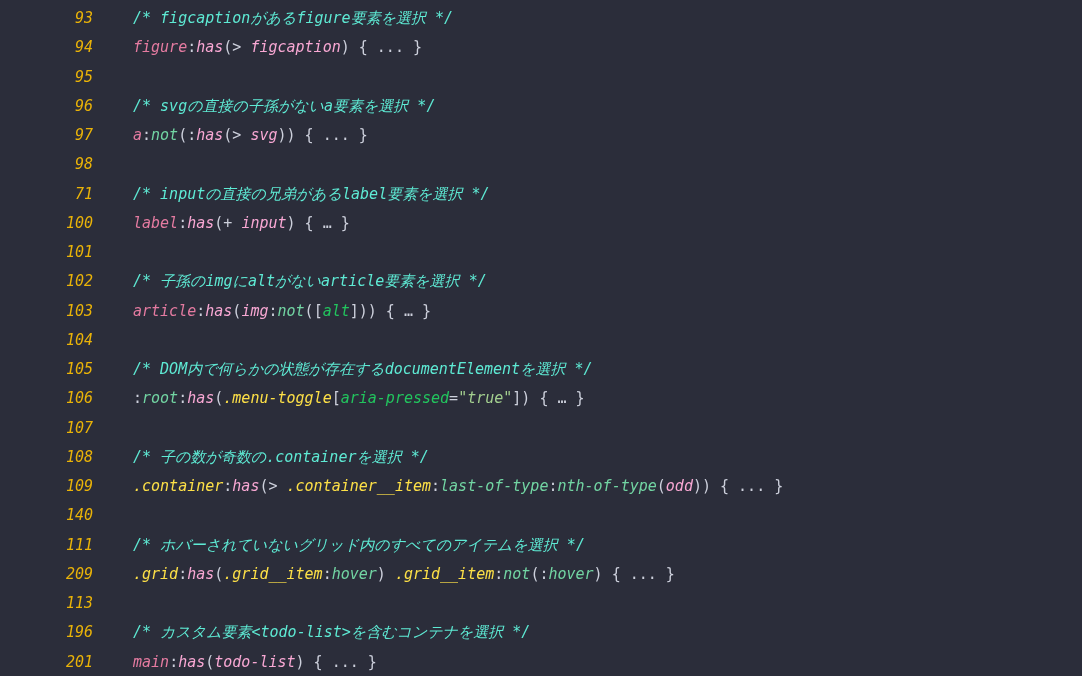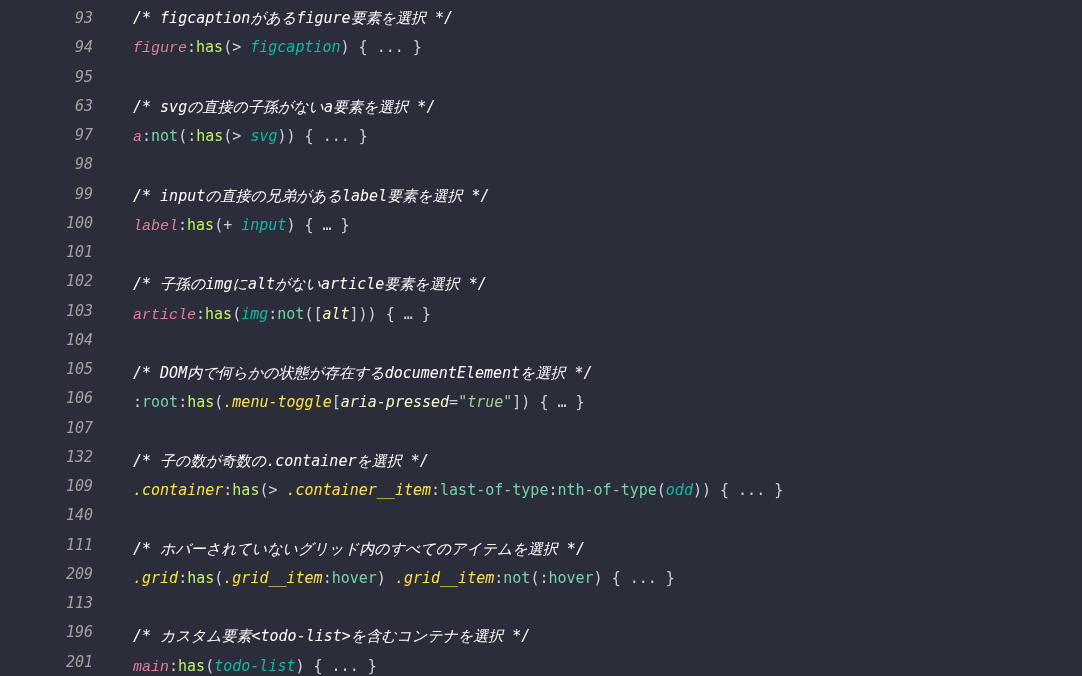--- a/index.html
+++ b/index.html
@@ -18,72 +18,72 @@
     }
     .editor {
       display: flex;
       height: 100%;
       padding-top: 4px;
     }
     .gutter {
       width: 115px;
       text-align: right;
       padding-right: 22px;
-      color: #a3a3a3;
+      color: #eab308;
       user-select: none;
       font-style: italic;
       background: #2b2d3a;
     }
     .gutter .ln {
       display: block;
     }
     .code {
       flex: 1;
       padding-left: 18px;
       white-space: pre;
       color: #cdd0dc;
     }
     .code .line {
       display: block;
     }
     
-    .c-comment { color: #ffffff; font-style: italic; }
-    .c-sel-tag { color: #e57ba1; font-style: italic; font-family: Liberation Mono, monospace; } 
-    .c-pseudo-has { color: #bef264; } 
-    .c-pseudo-other { color: #72d5a3; } 
+    .c-comment { color: #5eead4; font-style: italic; }
+    .c-sel-tag { color: #e57ba1; font-style: italic; } 
+    .c-pseudo-has { color: #f9a8d4; font-style: italic; } 
+    .c-pseudo-other { color: #72d5a3; font-style: italic; } 
     .c-class { color: #fde047; font-style: italic; } 
-    .c-attr { color: #fef9c3; font-style: italic; } 
+    .c-attr { color: #22c55e; font-style: italic; } 
     .c-string { color: #a3cf8f; font-style: italic; } 
-    .c-child-sel { color: #14b8a6; font-style: italic; } 
+    .c-child-sel { color: #f9a8d4; font-style: italic; } 
     .c-punc { color: #cdd0dc; }
     .c-brace { color: #cdd0dc; }
     .c-paren { color: #cdd0dc; }
     .c-bracket { color: #cdd0dc; }
   </style>
 </head>
 <body>
 
 <div class="editor">
   <div class="gutter">
       <span class="ln">93</span>
       <span class="ln">94</span>
       <span class="ln">95</span>
-      <span class="ln">63</span>
+      <span class="ln">96</span>
       <span class="ln">97</span>
       <span class="ln">98</span>
-      <span class="ln">99</span>
+      <span class="ln">71</span>
       <span class="ln">100</span>
       <span class="ln">101</span>
       <span class="ln">102</span>
       <span class="ln">103</span>
       <span class="ln">104</span>
       <span class="ln">105</span>
       <span class="ln">106</span>
       <span class="ln">107</span>
-      <span class="ln">132</span>
+      <span class="ln">108</span>
       <span class="ln">109</span>
       <span class="ln">140</span>
       <span class="ln">111</span>
       <span class="ln">209</span>
       <span class="ln">113</span>
       <span class="ln">196</span>
       <span class="ln">201</span>
     </div>
   <div class="code"><span class="line"><span class="c-comment">/* figcaptionがあるfigure要素を選択 */</span></span><span class="line"><span class="c-sel-tag">figure</span><span class="c-punc">:</span><span class="c-pseudo-has">has</span><span class="c-paren">(</span><span class="c-punc">&gt; </span><span class="c-child-sel">figcaption</span><span class="c-paren">)</span><span class="c-brace"> { ... }</span></span><span class="line">&nbsp;</span><span class="line"><span class="c-comment">/* svgの直接の子孫がないa要素を選択 */</span></span><span class="line"><span class="c-sel-tag">a</span><span class="c-punc">:</span><span class="c-pseudo-other">not</span><span class="c-paren">(</span><span class="c-punc">:</span><span class="c-pseudo-has">has</span><span class="c-paren">(</span><span class="c-punc">&gt; </span><span class="c-child-sel">svg</span><span class="c-paren">)</span><span class="c-paren">)</span><span class="c-brace"> { ... }</span></span><span class="line">&nbsp;</span><span class="line"><span class="c-comment">/* inputの直接の兄弟があるlabel要素を選択 */</span></span><span class="line"><span class="c-sel-tag">label</span><span class="c-punc">:</span><span class="c-pseudo-has">has</span><span class="c-paren">(</span><span class="c-punc">+ </span><span class="c-child-sel">input</span><span class="c-paren">)</span><span class="c-brace"> { … }</span></span><span class="line">&nbsp;</span><span class="line"><span class="c-comment">/* 子孫のimgにaltがないarticle要素を選択 */</span></span><span class="line"><span class="c-sel-tag">article</span><span class="c-punc">:</span><span class="c-pseudo-has">has</span><span class="c-paren">(</span><span class="c-child-sel">img</span><span class="c-punc">:</span><span class="c-pseudo-other">not</span><span class="c-paren">(</span><span class="c-bracket">[</span><span class="c-attr">alt</span><span class="c-bracket">]</span><span class="c-paren">)</span><span class="c-paren">)</span><span class="c-brace"> { … }</span></span><span class="line">&nbsp;</span><span class="line"><span class="c-comment">/* DOM内で何らかの状態が存在するdocumentElementを選択 */</span></span><span class="line"><span class="c-punc">:</span><span class="c-pseudo-other">root</span><span class="c-punc">:</span><span class="c-pseudo-has">has</span><span class="c-paren">(</span><span class="c-class">.menu-toggle</span><span class="c-bracket">[</span><span class="c-attr">aria-pressed</span><span class="c-punc">=</span><span class="c-string">"true"</span><span class="c-bracket">]</span><span class="c-paren">)</span><span class="c-brace"> { … }</span></span><span class="line">&nbsp;</span><span class="line"><span class="c-comment">/* 子の数が奇数の.containerを選択 */</span></span><span class="line"><span class="c-class">.container</span><span class="c-punc">:</span><span class="c-pseudo-has">has</span><span class="c-paren">(</span><span class="c-punc">&gt; </span><span class="c-class">.container__item</span><span class="c-punc">:</span><span class="c-pseudo-other">last-of-type</span><span class="c-punc">:</span><span class="c-pseudo-other">nth-of-type</span><span class="c-paren">(</span><span class="c-child-sel">odd</span><span class="c-paren">)</span><span class="c-paren">)</span><span class="c-brace"> { ... }</span></span><span class="line">&nbsp;</span><span class="line"><span class="c-comment">/* ホバーされていないグリッド内のすべてのアイテムを選択 */</span></span><span class="line"><span class="c-class">.grid</span><span class="c-punc">:</span><span class="c-pseudo-has">has</span><span class="c-paren">(</span><span class="c-class">.grid__item</span><span class="c-punc">:</span><span class="c-pseudo-other">hover</span><span class="c-paren">)</span><span class="c-punc"> </span><span class="c-class">.grid__item</span><span class="c-punc">:</span><span class="c-pseudo-other">not</span><span class="c-paren">(</span><span class="c-punc">:</span><span class="c-pseudo-other">hover</span><span class="c-paren">)</span><span class="c-brace"> { ... }</span></span><span class="line">&nbsp;</span><span class="line"><span class="c-comment">/* カスタム要素&lt;todo-list&gt;を含むコンテナを選択 */</span></span><span class="line"><span class="c-sel-tag">main</span><span class="c-punc">:</span><span class="c-pseudo-has">has</span><span class="c-paren">(</span><span class="c-child-sel">todo-list</span><span class="c-paren">)</span><span class="c-brace"> { ... }</span></span></div>
 </div>

